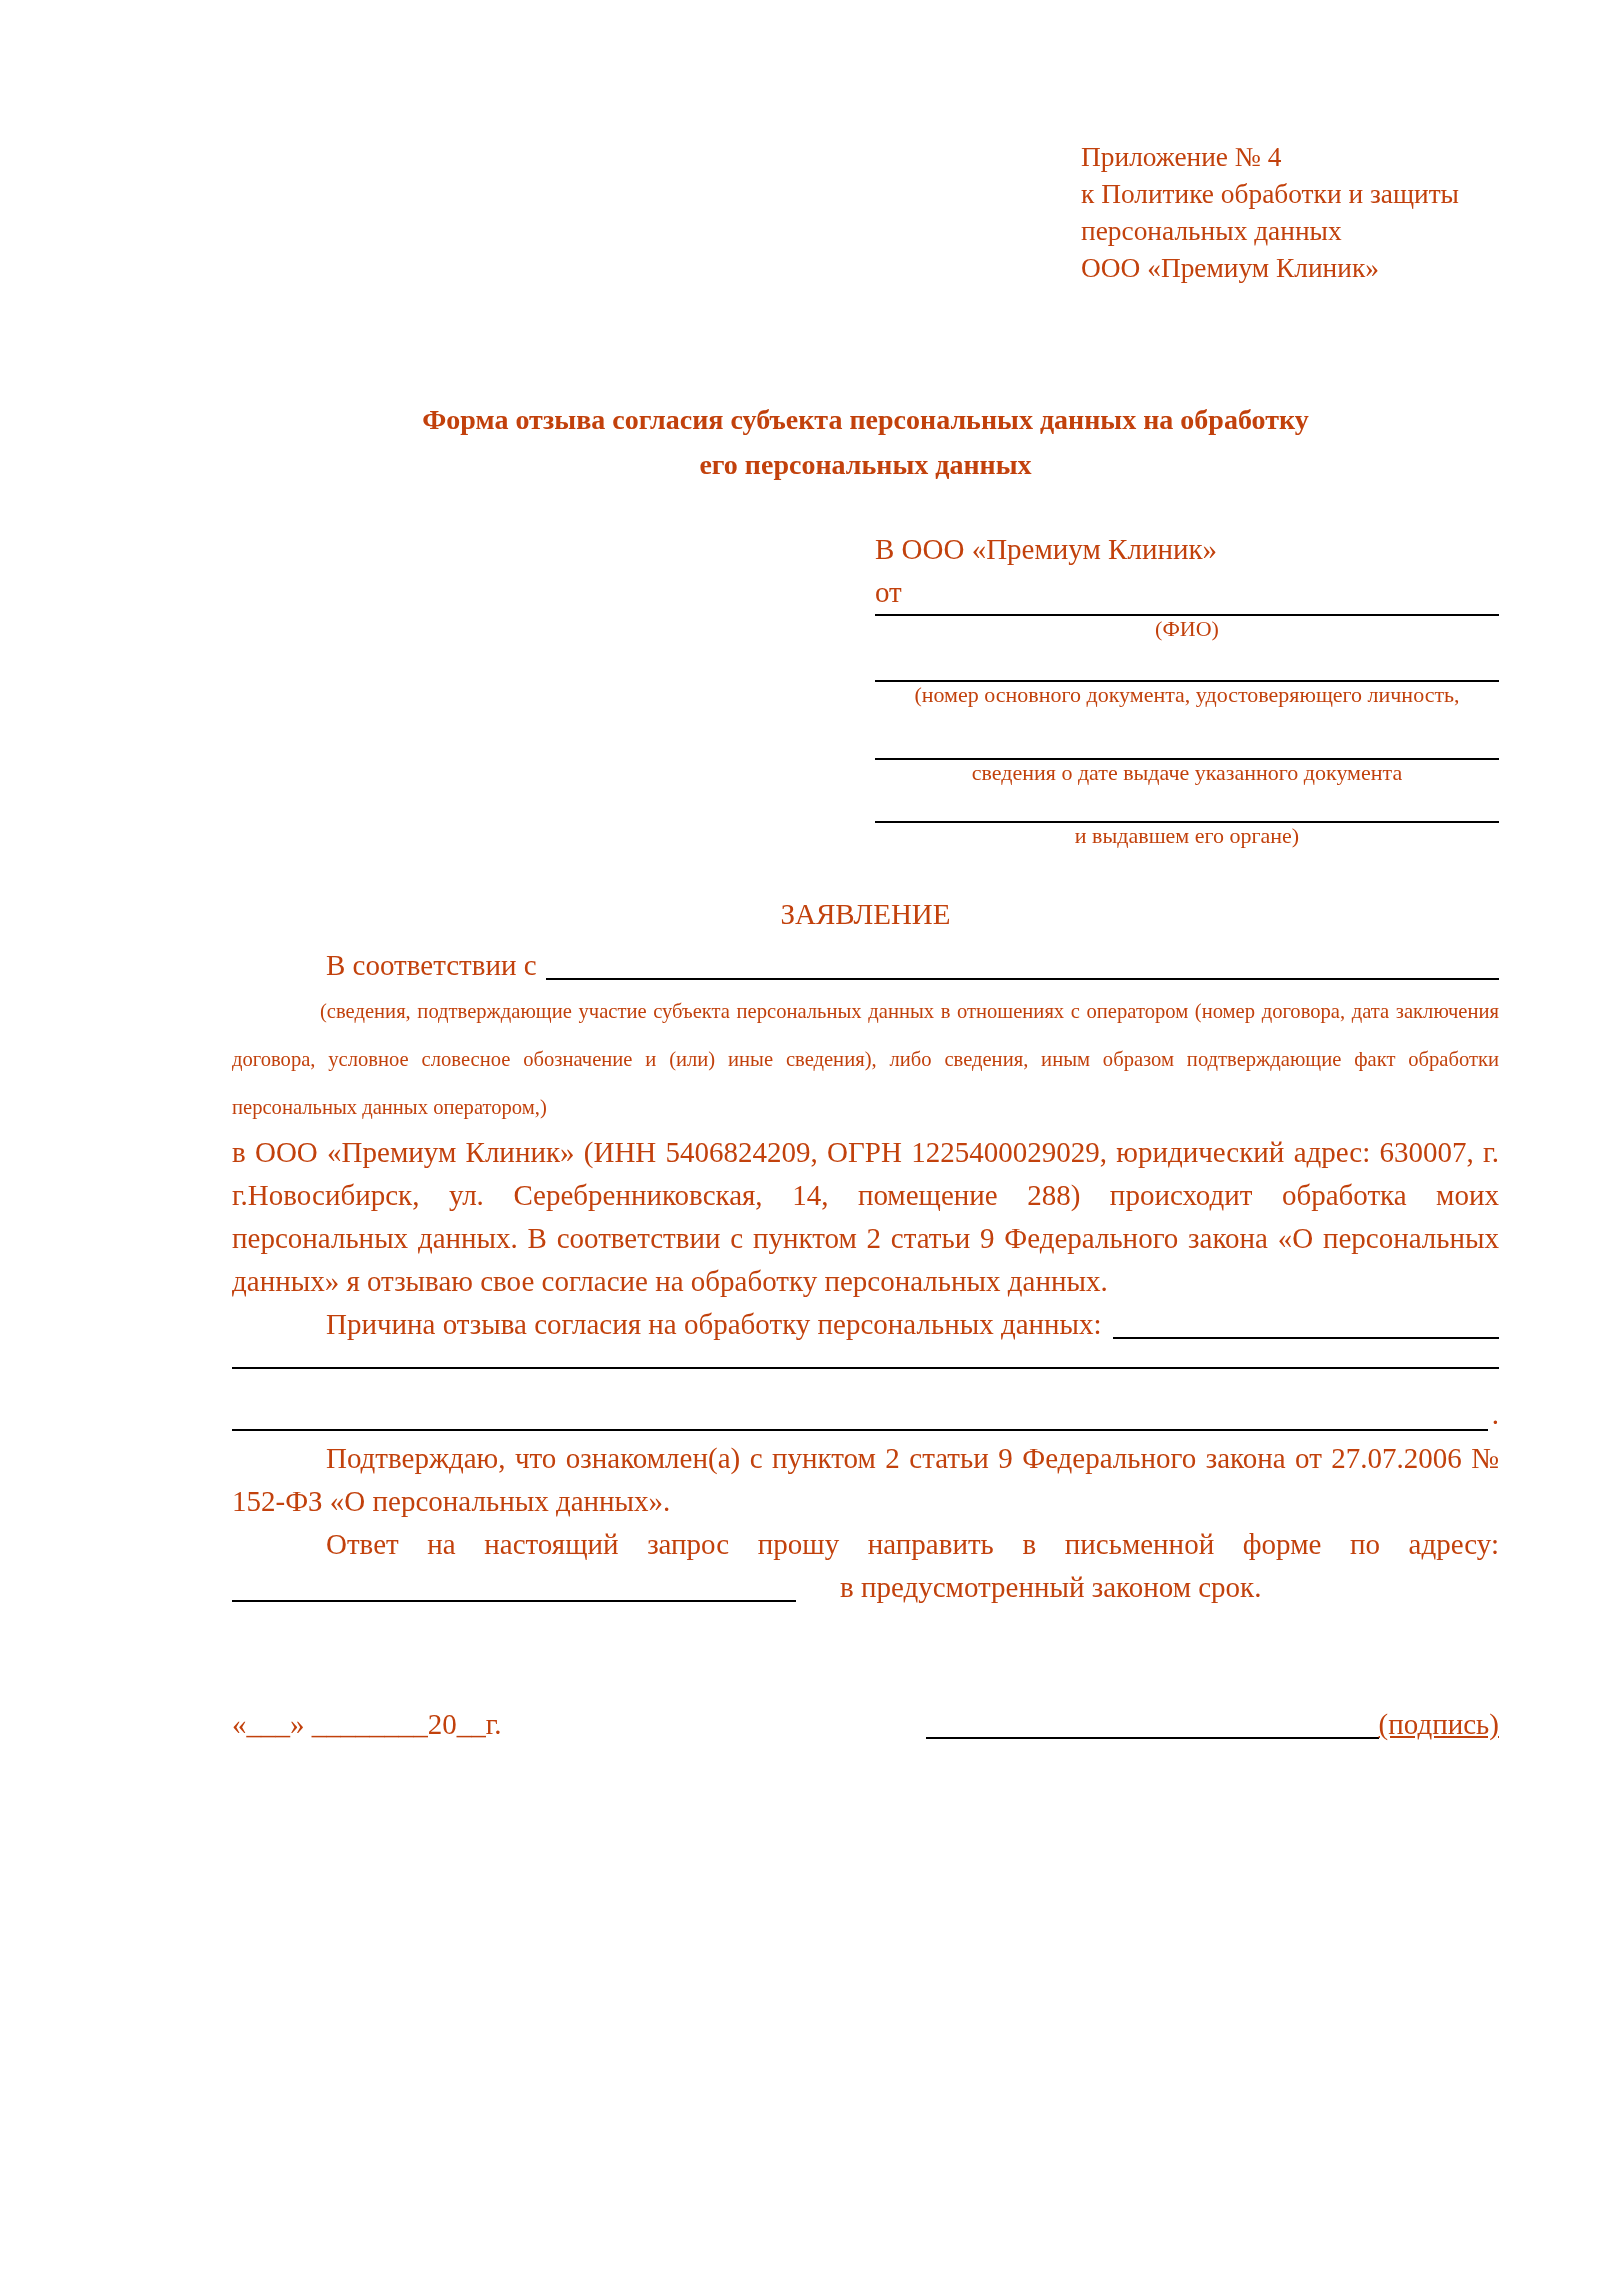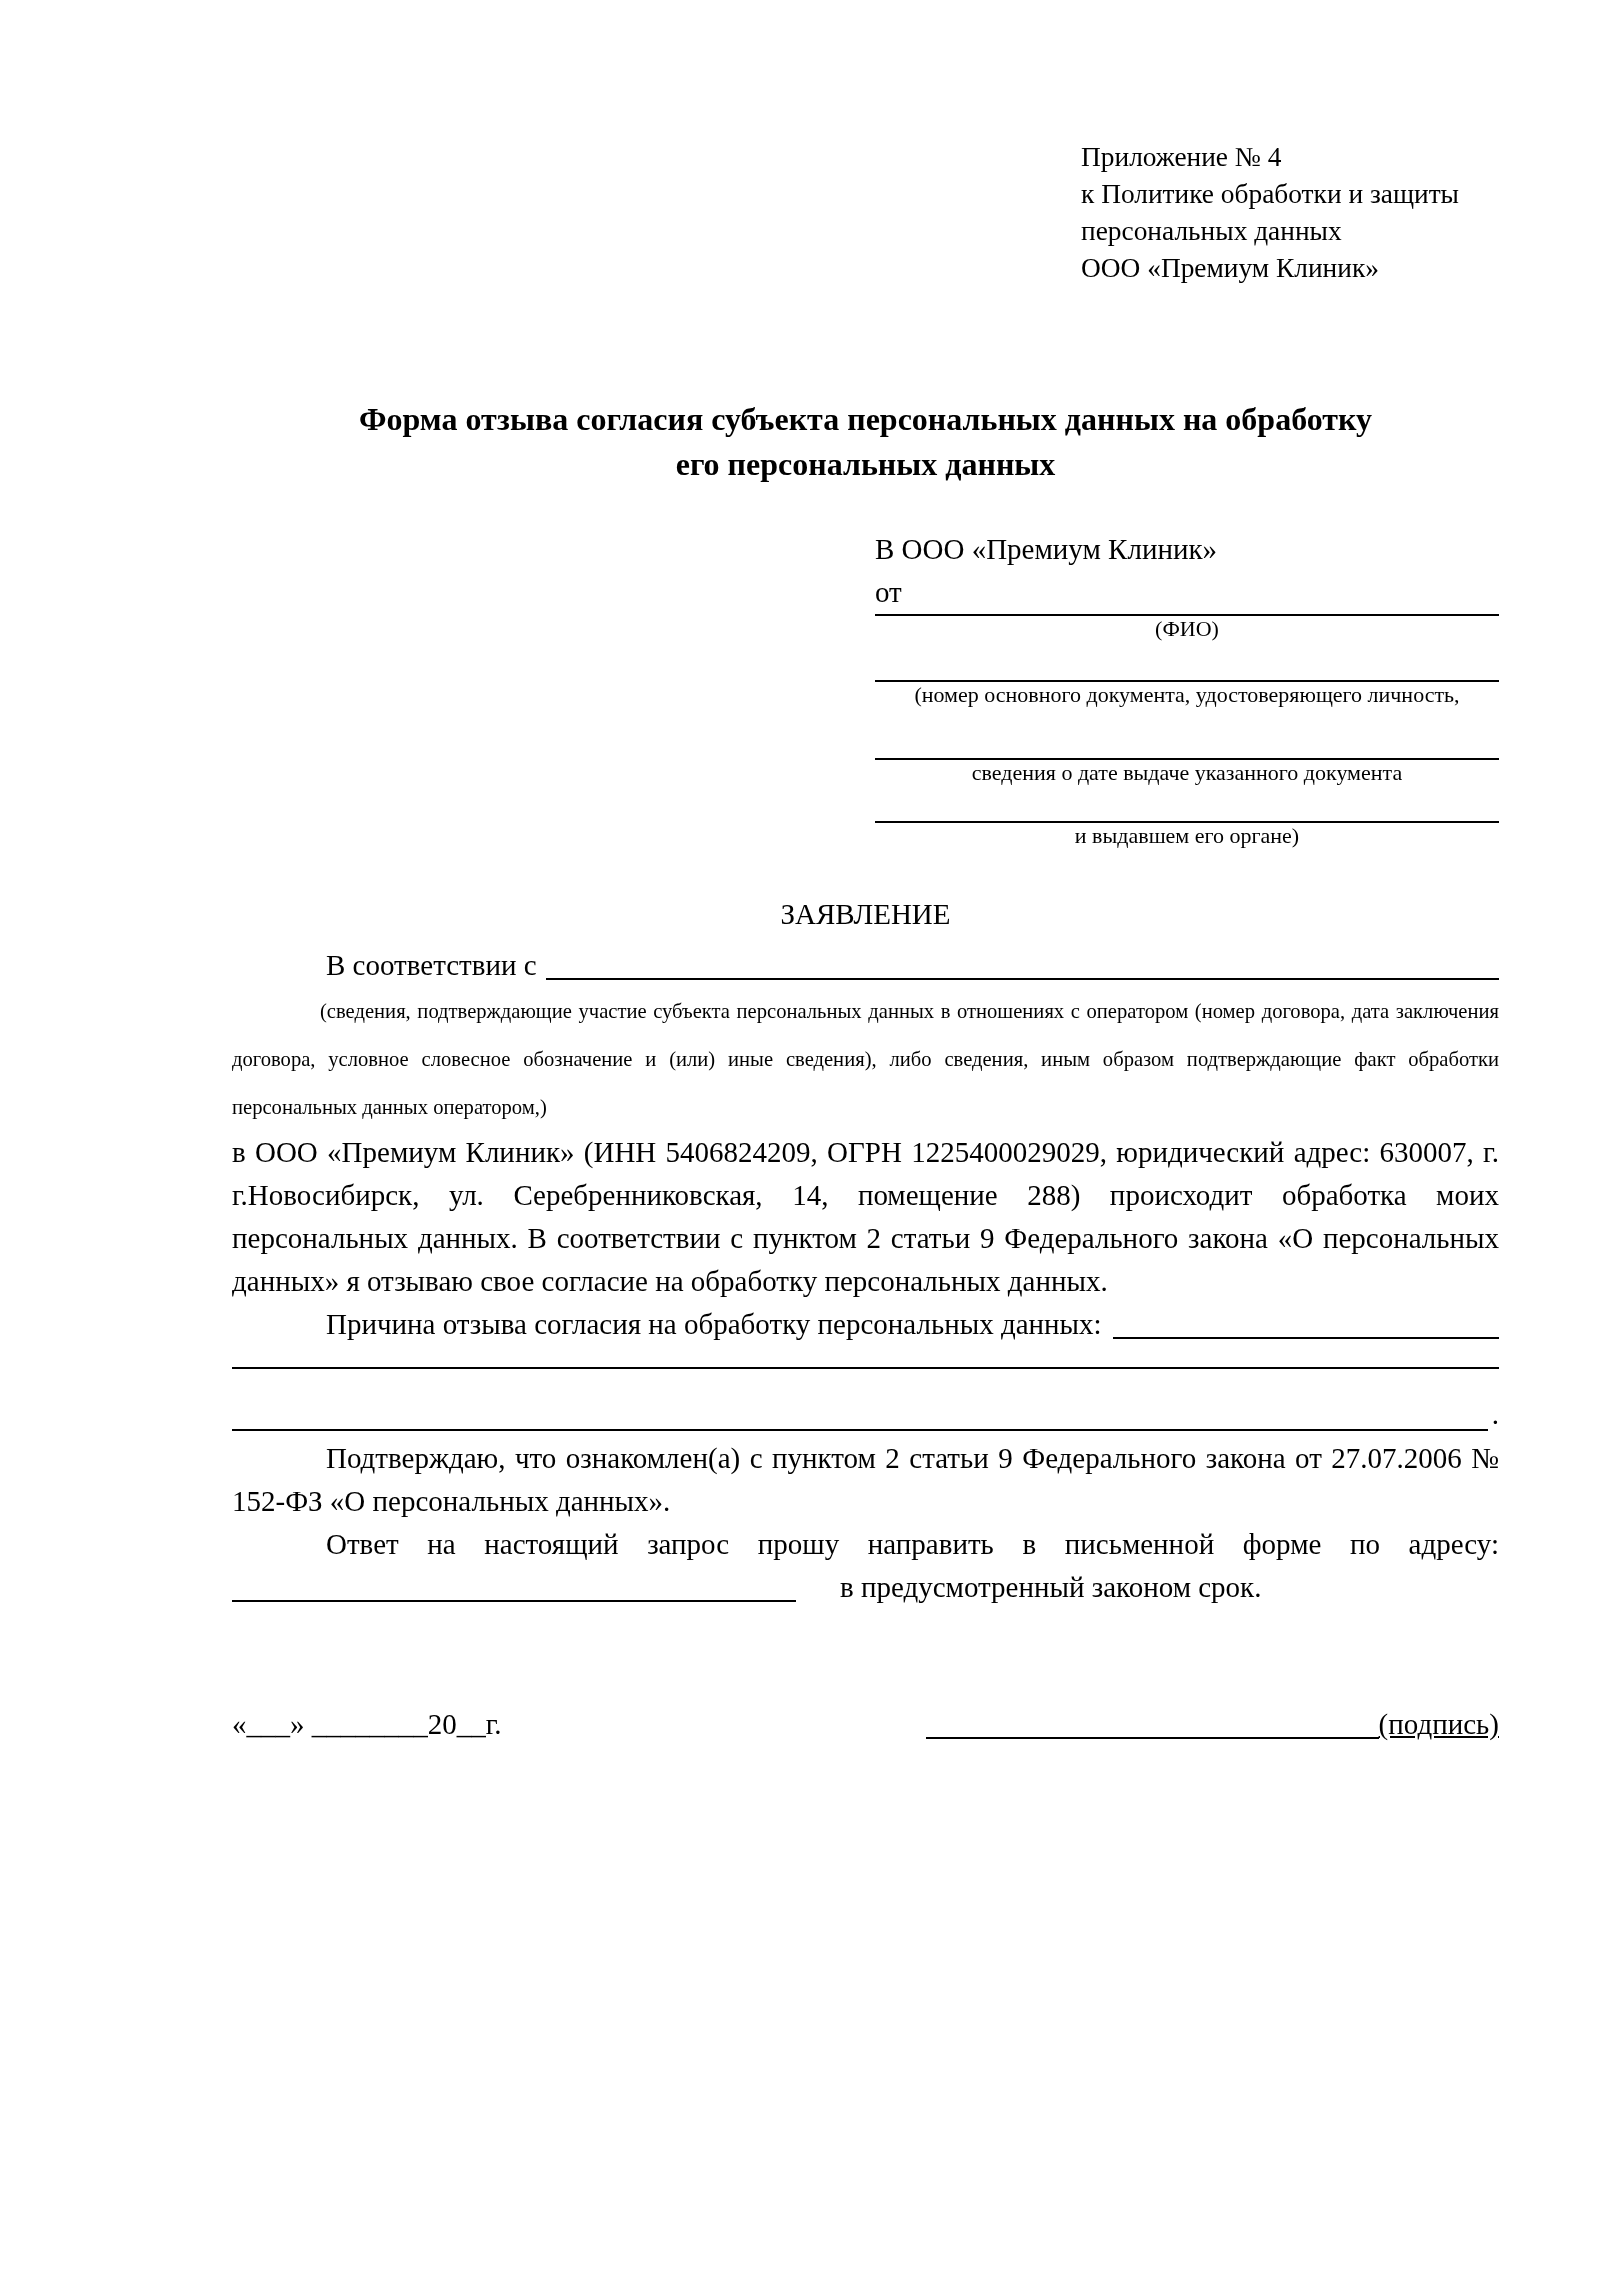--- a/index.html
+++ b/index.html
@@ -1,30 +1,30 @@
 <!DOCTYPE html>
 <html lang="ru"><head>
 <meta charset="utf-8">
 <style>
   html,body{margin:0;padding:0;background:#ffffff;}
   .page{
     position:relative;
     width:1621px;height:2293px;
-    background:#ffffff;color:#000000;
+    background:#ffffff;color:#c2410c;
     font-family:"Liberation Serif","DejaVu Serif",serif;
     font-size:29px;line-height:43px;
     overflow:hidden;
   }
   .content{position:absolute;left:232px;top:0;width:1267px;}
 
   
   .appendix{margin-top:139px;margin-left:849px;font-size:27.4px;line-height:37px;}
 
   
-  .title{margin-top:110px;text-align:center;font-weight:bold;font-size:32px;line-height:45px;}
+  .title{margin-top:110px;text-align:center;font-weight:bold;font-size:28px;line-height:45px;}
 
   
   .addressee{margin-top:41px;margin-left:643px;width:624px;}
   .rule{height:0;border-bottom:2.9px solid #000;}
   .caption{font-size:22px;line-height:25.5px;text-align:center;}
   .r1{margin-top:0;}
   .r2{margin-top:38px;}
   .r3{margin-top:51px;}
   .r4{margin-top:35px;}
 

